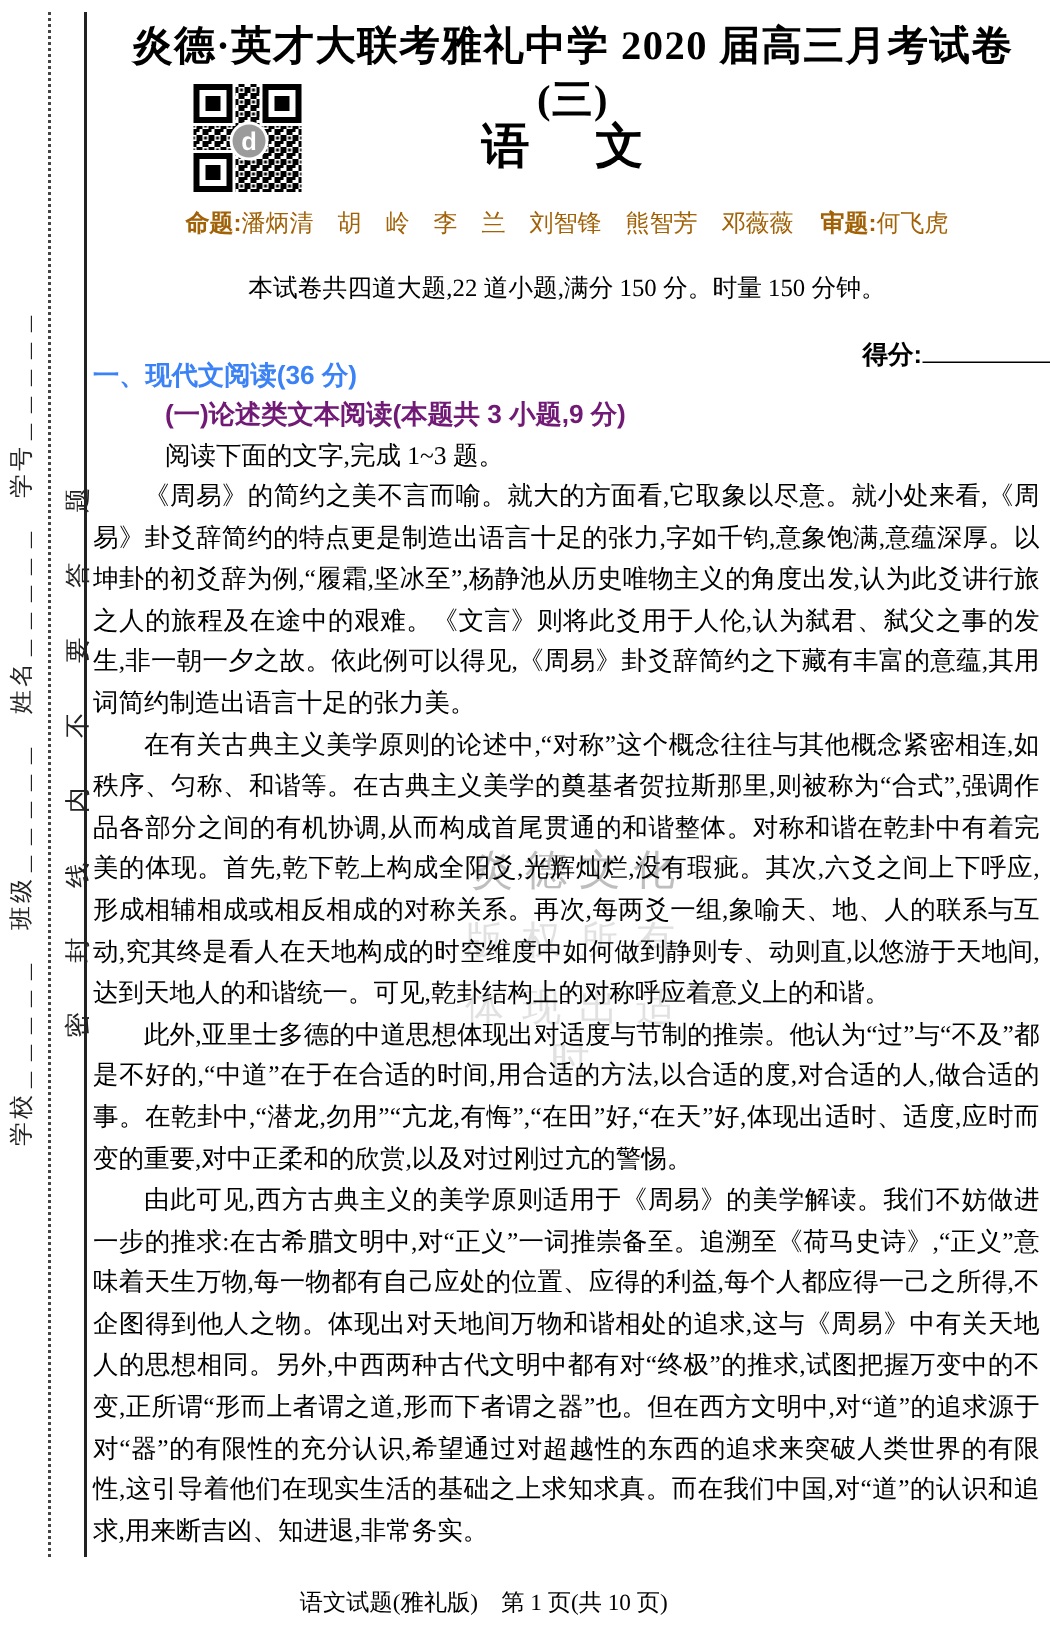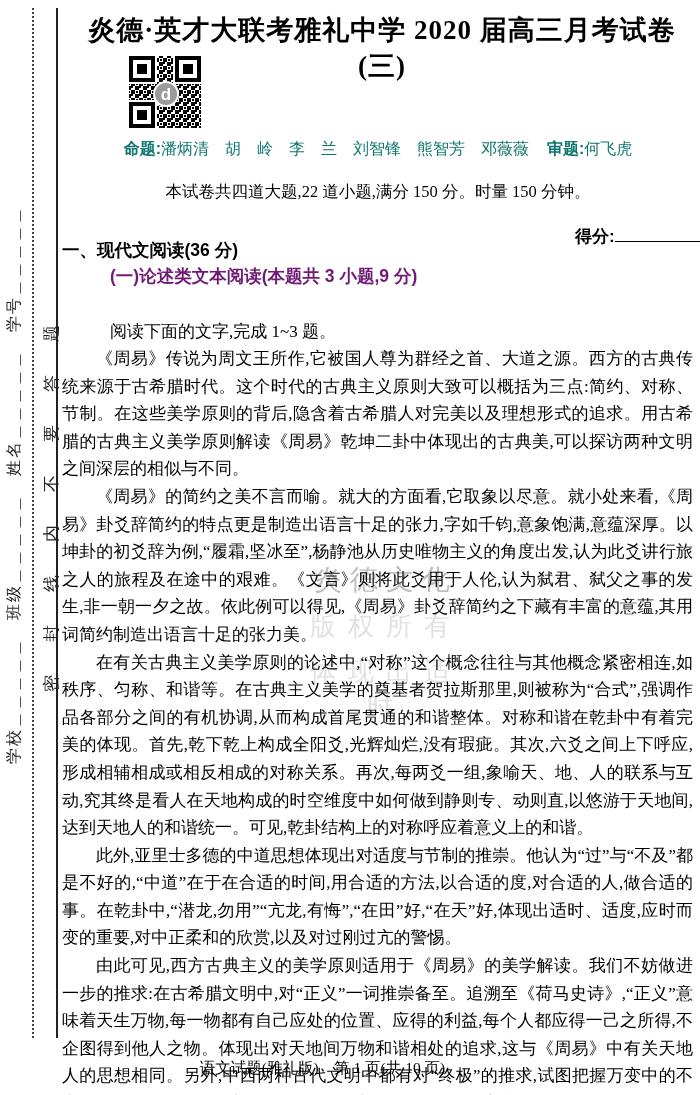--- a/index.html
+++ b/index.html
@@ -27,36 +27,36 @@
     transform:rotate(-90deg) translateX(-410px); padding-left:6px; }
   
   .title { position:absolute; top:12px; left:66px; width:632px; text-align:center;
     font-size:27px; font-weight:900; letter-spacing:1px;
     font-family:"Liberation Serif","DejaVu Serif",serif; color:#000; }
   .qr { position:absolute; left:127px; top:54px; }
   .subject { position:absolute; top:76px; left:62px; width:632px; text-align:center;
     font-size:32px; font-weight:bold; letter-spacing:6px;
     font-family:"Liberation Sans","DejaVu Sans",sans-serif; color:#000; }
   .byline { position:absolute; top:139px; left:62px; width:632px; text-align:center;
-    font-size:16px; color:#0f766e; }
+    font-size:16px; color:#a16207; }
   .byline b { font-family:"Liberation Sans","DejaVu Sans",sans-serif; }
   .byline .gap { display:inline-block; width:14px; }
   .exam-info { position:absolute; top:181px; left:62px; width:632px; text-align:center;
     font-size:16.5px; color:#000; }
   .score { position:absolute; top:225px; left:575px; font-size:17px; font-weight:bold;
     font-family:"Liberation Sans","DejaVu Sans",sans-serif; color:#000; }
   .score .blank { display:inline-block; width:85px; height:17px;
     border-bottom:1.5px solid #000; }
   
   .content { position:absolute; top:237px; left:62px; width:631px; z-index:2; }
   .sec-heading { font-size:17.5px; font-weight:bold; line-height:26px;
-    font-family:"Liberation Sans","DejaVu Sans",sans-serif; color:#000000; }
+    font-family:"Liberation Sans","DejaVu Sans",sans-serif; color:#3b82f6; }
   .sub-heading { font-size:17.5px; font-weight:bold; line-height:27px; padding-left:48px;
     font-family:"Liberation Sans","DejaVu Sans",sans-serif; color:#701a75; }
-  .instruction { font-size:17px; line-height:27px; padding-left:48px; color:#000;margin-top:28px; }
+  .instruction { font-size:17px; line-height:27px; padding-left:48px; color:#000; }
   .para { font-size:17px; line-height:27.6px; text-indent:2em; text-align:justify;
     color:#000; }
   
   .watermark { position:absolute; top:534px; left:296px; width:180px; z-index:1;
     text-align:center; pointer-events:none; user-select:none;
     font-family:"Liberation Serif","DejaVu Serif",serif; }
   .watermark .wm1 { font-size:28px; letter-spacing:8px; color:#a9a9a9; opacity:.75;margin-top:27px; }
   .watermark .wm2, .watermark .wm3 { font-size:26px; letter-spacing:12px;
     color:#c9c9c9; opacity:.55; margin-top:10px; }
   
@@ -104,20 +104,21 @@
     <rect x="0" y="46" width="30" height="30" fill="#fff"></rect>
     <rect x="2" y="48" width="26" height="26" fill="#000"></rect>
     <rect x="6" y="52" width="18" height="18" fill="#fff"></rect>
     <rect x="10" y="56" width="10" height="10" fill="#000"></rect>
 
     <circle cx="39" cy="40" r="13" fill="#fff"></circle>
     <circle cx="39" cy="40" r="11" fill="#9b9b9b"></circle>
     <text x="39" y="46" text-anchor="middle" font-size="17" font-weight="bold" fill="#fff" font-family="Liberation Sans, DejaVu Sans, sans-serif">d</text>
   </svg>
 
+  <div class="subject">语　文</div>
 
   <div class="byline">
     <b>命题:</b><span>潘炳清　胡　岭　李　兰　刘智锋　熊智芳　邓薇薇</span><span class="gap"></span>
     <b>审题:</b><span>何飞虎</span>
   </div>
 
   <div class="exam-info">本试卷共四道大题,22 道小题,满分 150 分。时量 150 分钟。</div>
 
   <div class="score">
     <span>得分:</span><span class="blank"></span>
@@ -126,21 +127,20 @@
   <div class="watermark">
     <div class="wm1">炎德文化</div>
     <div class="wm2">版权所有</div>
     <div class="wm3">体现出适时</div>
   </div>
 
   <div class="content">
     <div class="sec-heading">一、现代文阅读(36 分)</div>
     <div class="sub-heading">(一)论述类文本阅读(本题共 3 小题,9 分)</div>
     <div class="instruction">阅读下面的文字,完成 1~3 题。</div>
-    <p class="para">《周易》传说为周文王所作,它被国人尊为群经之首、大道之源。西方的古典传统来源于古希腊时代。这个时代的古典主义原则大致可以概括为三点:简约、对称、节制。在这些美学原则的背后,隐含着古希腊人对完美以及理想形式的追求。用古希腊的古典主义美学原则解读《周易》乾坤二卦中体现出的古典美,可以探访两种文明之间深层的相似与不同。</p>
     <p class="para">《周易》的简约之美不言而喻。就大的方面看,它取象以尽意。就小处来看,《周易》卦爻辞简约的特点更是制造出语言十足的张力,字如千钧,意象饱满,意蕴深厚。以坤卦的初爻辞为例,“履霜,坚冰至”,杨静池从历史唯物主义的角度出发,认为此爻讲行旅之人的旅程及在途中的艰难。《文言》则将此爻用于人伦,认为弑君、弑父之事的发生,非一朝一夕之故。依此例可以得见,《周易》卦爻辞简约之下藏有丰富的意蕴,其用词简约制造出语言十足的张力美。</p>
     <p class="para">在有关古典主义美学原则的论述中,“对称”这个概念往往与其他概念紧密相连,如秩序、匀称、和谐等。在古典主义美学的奠基者贺拉斯那里,则被称为“合式”,强调作品各部分之间的有机协调,从而构成首尾贯通的和谐整体。对称和谐在乾卦中有着完美的体现。首先,乾下乾上构成全阳爻,光辉灿烂,没有瑕疵。其次,六爻之间上下呼应,形成相辅相成或相反相成的对称关系。再次,每两爻一组,象喻天、地、人的联系与互动,究其终是看人在天地构成的时空维度中如何做到静则专、动则直,以悠游于天地间,达到天地人的和谐统一。可见,乾卦结构上的对称呼应着意义上的和谐。</p>
     <p class="para">此外,亚里士多德的中道思想体现出对适度与节制的推崇。他认为“过”与“不及”都是不好的,“中道”在于在合适的时间,用合适的方法,以合适的度,对合适的人,做合适的事。在乾卦中,“潜龙,勿用”“亢龙,有悔”,“在田”好,“在天”好,体现出适时、适度,应时而变的重要,对中正柔和的欣赏,以及对过刚过亢的警惕。</p>
     <p class="para">由此可见,西方古典主义的美学原则适用于《周易》的美学解读。我们不妨做进一步的推求:在古希腊文明中,对“正义”一词推崇备至。追溯至《荷马史诗》,“正义”意味着天生万物,每一物都有自己应处的位置、应得的利益,每个人都应得一己之所得,不企图得到他人之物。体现出对天地间万物和谐相处的追求,这与《周易》中有关天地人的思想相同。另外,中西两种古代文明中都有对“终极”的推求,试图把握万变中的不变,正所谓“形而上者谓之道,形而下者谓之器”也。但在西方文明中,对“道”的追求源于对“器”的有限性的充分认识,希望通过对超越性的东西的追求来突破人类世界的有限性,这引导着他们在现实生活的基础之上求知求真。而在我们中国,对“道”的认识和追求,用来断吉凶、知进退,非常务实。</p>
 
   </div>
 
   <div class="footer">语文试题(雅礼版)　第 1 页(共 10 页)</div>
 
 </div>

